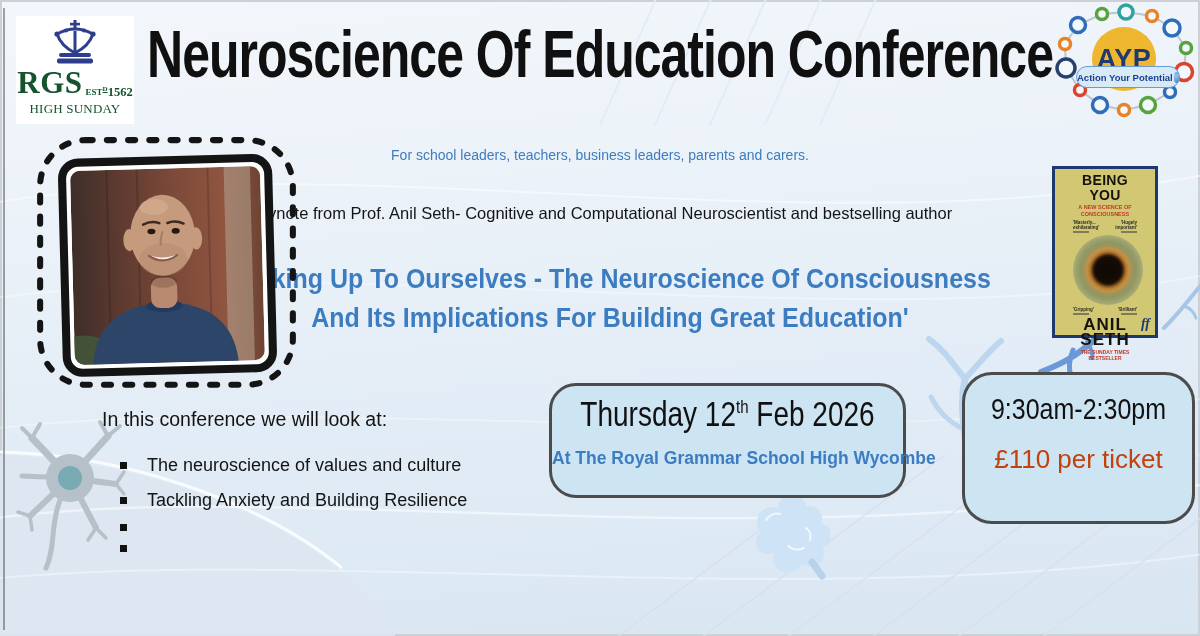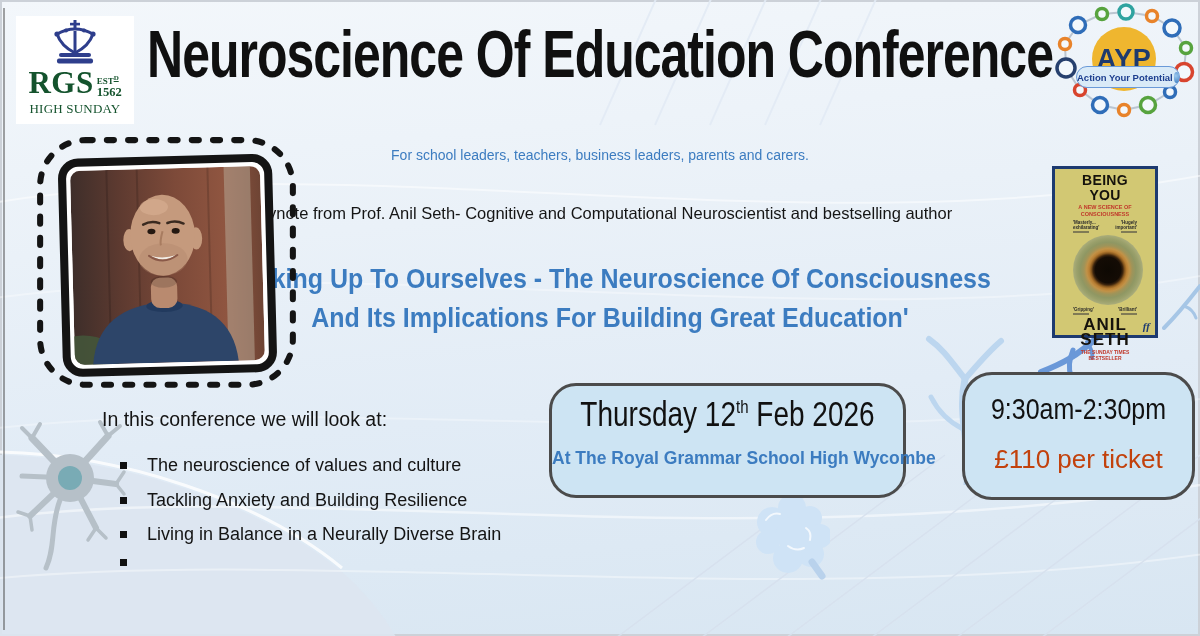--- a/index.html
+++ b/index.html
@@ -12,21 +12,21 @@
   .layer{position:absolute;inset:0;}
   .z0{z-index:0}.z1{z-index:1}
   .edge-dark{position:absolute;left:3px;top:8px;bottom:6px;width:2px;background:#4a4a4a;opacity:.5;z-index:6;}
 
   
   .rgs{position:absolute;left:16px;top:16px;width:118px;height:108px;background:#ffffff;
        text-align:center;color:#14532d;z-index:2;}
   .rgs svg{display:block;margin:4px auto 0;}
   .rgs-line{display:flex;justify-content:center;align-items:flex-end;gap:3px;line-height:1;margin-top:1px;}
   .rgs-acronym{font-family:"Liberation Serif",serif;font-weight:bold;font-size:31px;letter-spacing:.5px;}
-  .rgs-est{display:flex;flex-direction:column;align-items:flex-start;font-family:"Liberation Serif",serif;font-weight:bold;}
+  .rgs-est{display:flex;align-items:flex-start;font-family:"Liberation Serif",serif;font-weight:bold;}
   .est-top{font-size:9px;}
   .sup-d{font-size:7px;vertical-align:super;text-decoration:underline;}
   .est-year{font-size:12.5px;}
   .rgs-city{font-family:"Liberation Serif",serif;font-size:13px;margin-top:3px;letter-spacing:.2px;}
 
   
   .title{position:absolute;left:130px;top:16px;width:940px;text-align:center;margin:0;
          font-size:50px;font-weight:bold;letter-spacing:-1px;color:#101010;white-space:nowrap;
          transform:scaleY(1.32);transform-origin:center top;z-index:2;}
 
@@ -62,38 +62,38 @@
   .bq{font-size:4.5px;font-weight:bold;color:#2a2a2a;line-height:5px;text-align:left;}
   .bq .attr{display:block;width:16px;height:2px;background:rgba(60,60,60,.55);margin-top:1px;}
   .bq.r{text-align:right;}  .bq.r .attr{margin-left:auto;}
   .eye{width:70px;height:70px;border-radius:50%;margin:2px auto 1px;
        background:radial-gradient(circle at 50% 50%,
         #0e0903 0%,#140c05 26%,#3a230d 30%,#8a5a1f 34%,#b97f33 38%,#c29247 43%,
         #9f9459 49%,#8f9763 56%,#9aa06b 63%,#a9ac79 70%,#bab282 78%,#c7bd84 85%,#d2c873 93%);}
   .book-author{font-size:17px;font-weight:bold;letter-spacing:1px;color:#15120c;line-height:15px;margin-top:2px;}
   .book-footer{font-size:5px;font-weight:bold;color:#c0392b;margin-top:2px;}
   .book-pub{position:absolute;right:5px;bottom:3px;font-family:"Liberation Serif",serif;
-            font-style:italic;font-weight:bold;font-size:11px;color:#1d3a70;}
+            font-style:italic;font-weight:bold;font-size:14px;color:#1d3a70;}
 
   
   .agenda{position:absolute;left:102px;top:408px;width:700px;z-index:2;}
   .agenda-heading{font-size:19.5px;color:#141414;margin:0 0 24px 0;}
   .agenda ul{list-style:none;margin:0;padding:0;}
   .agenda li{display:flex;align-items:center;font-size:18px;margin-bottom:13.5px;color:#141414;}
   .bullet{width:7px;height:7px;background:#111;margin:0 20px 0 18px;flex:none;}
 
   
   .round-box{position:absolute;box-sizing:border-box;background:#cde4f3;border:3px solid #4b4b4b;
              text-align:center;z-index:3;}
   .date-box{left:549px;top:383px;width:357px;height:115px;border-radius:27px;}
   .date-line{display:inline-block;margin-top:9px;font-size:28px;white-space:nowrap;
              transform:scaleY(1.25);transform-origin:center top;color:#111;}
   .date-line sup{font-size:15px;}
   .venue{margin-top:21px;font-size:17.5px;color:#3c7cc0;font-weight:bold;white-space:nowrap;}
-  .info-box{left:962px;top:372px;width:233px;height:128px;border-radius:30px;}
+  .info-box{left:962px;top:372px;width:233px;height:152px;border-radius:30px;}
   .time-line{display:inline-block;margin-top:16px;font-size:25px;white-space:nowrap;
              transform:scaleY(1.2);transform-origin:center top;color:#111;}
   .price-line{display:block;margin-top:24px;font-size:26px;white-space:nowrap;color:#c2410c;}
 </style>
 </head>
 <body>
 
 <div class="poster">
 
   <svg class="layer z0" width="1200" height="636" viewBox="0 0 1200 636">
@@ -325,21 +325,20 @@
       <li>
           <span class="bullet"></span>
           <span>The neuroscience of values and culture</span>
         </li>
       <li>
           <span class="bullet"></span>
           <span>Tackling Anxiety and Building Resilience</span>
         </li>
       <li>
           <span class="bullet"></span>
-          <span>Living in Balance in a Neurally Diverse Brain</span>
         </li>
       <li>
           <span class="bullet"></span>
         </li>
     </ul>
   </div>
 
   <div class="round-box date-box">
     <div class="date-line"><span>Thursday 12</span><sup>th</sup><span> Feb 2026</span></div>
     <div class="venue">At The Royal Grammar School High Wycombe</div>

